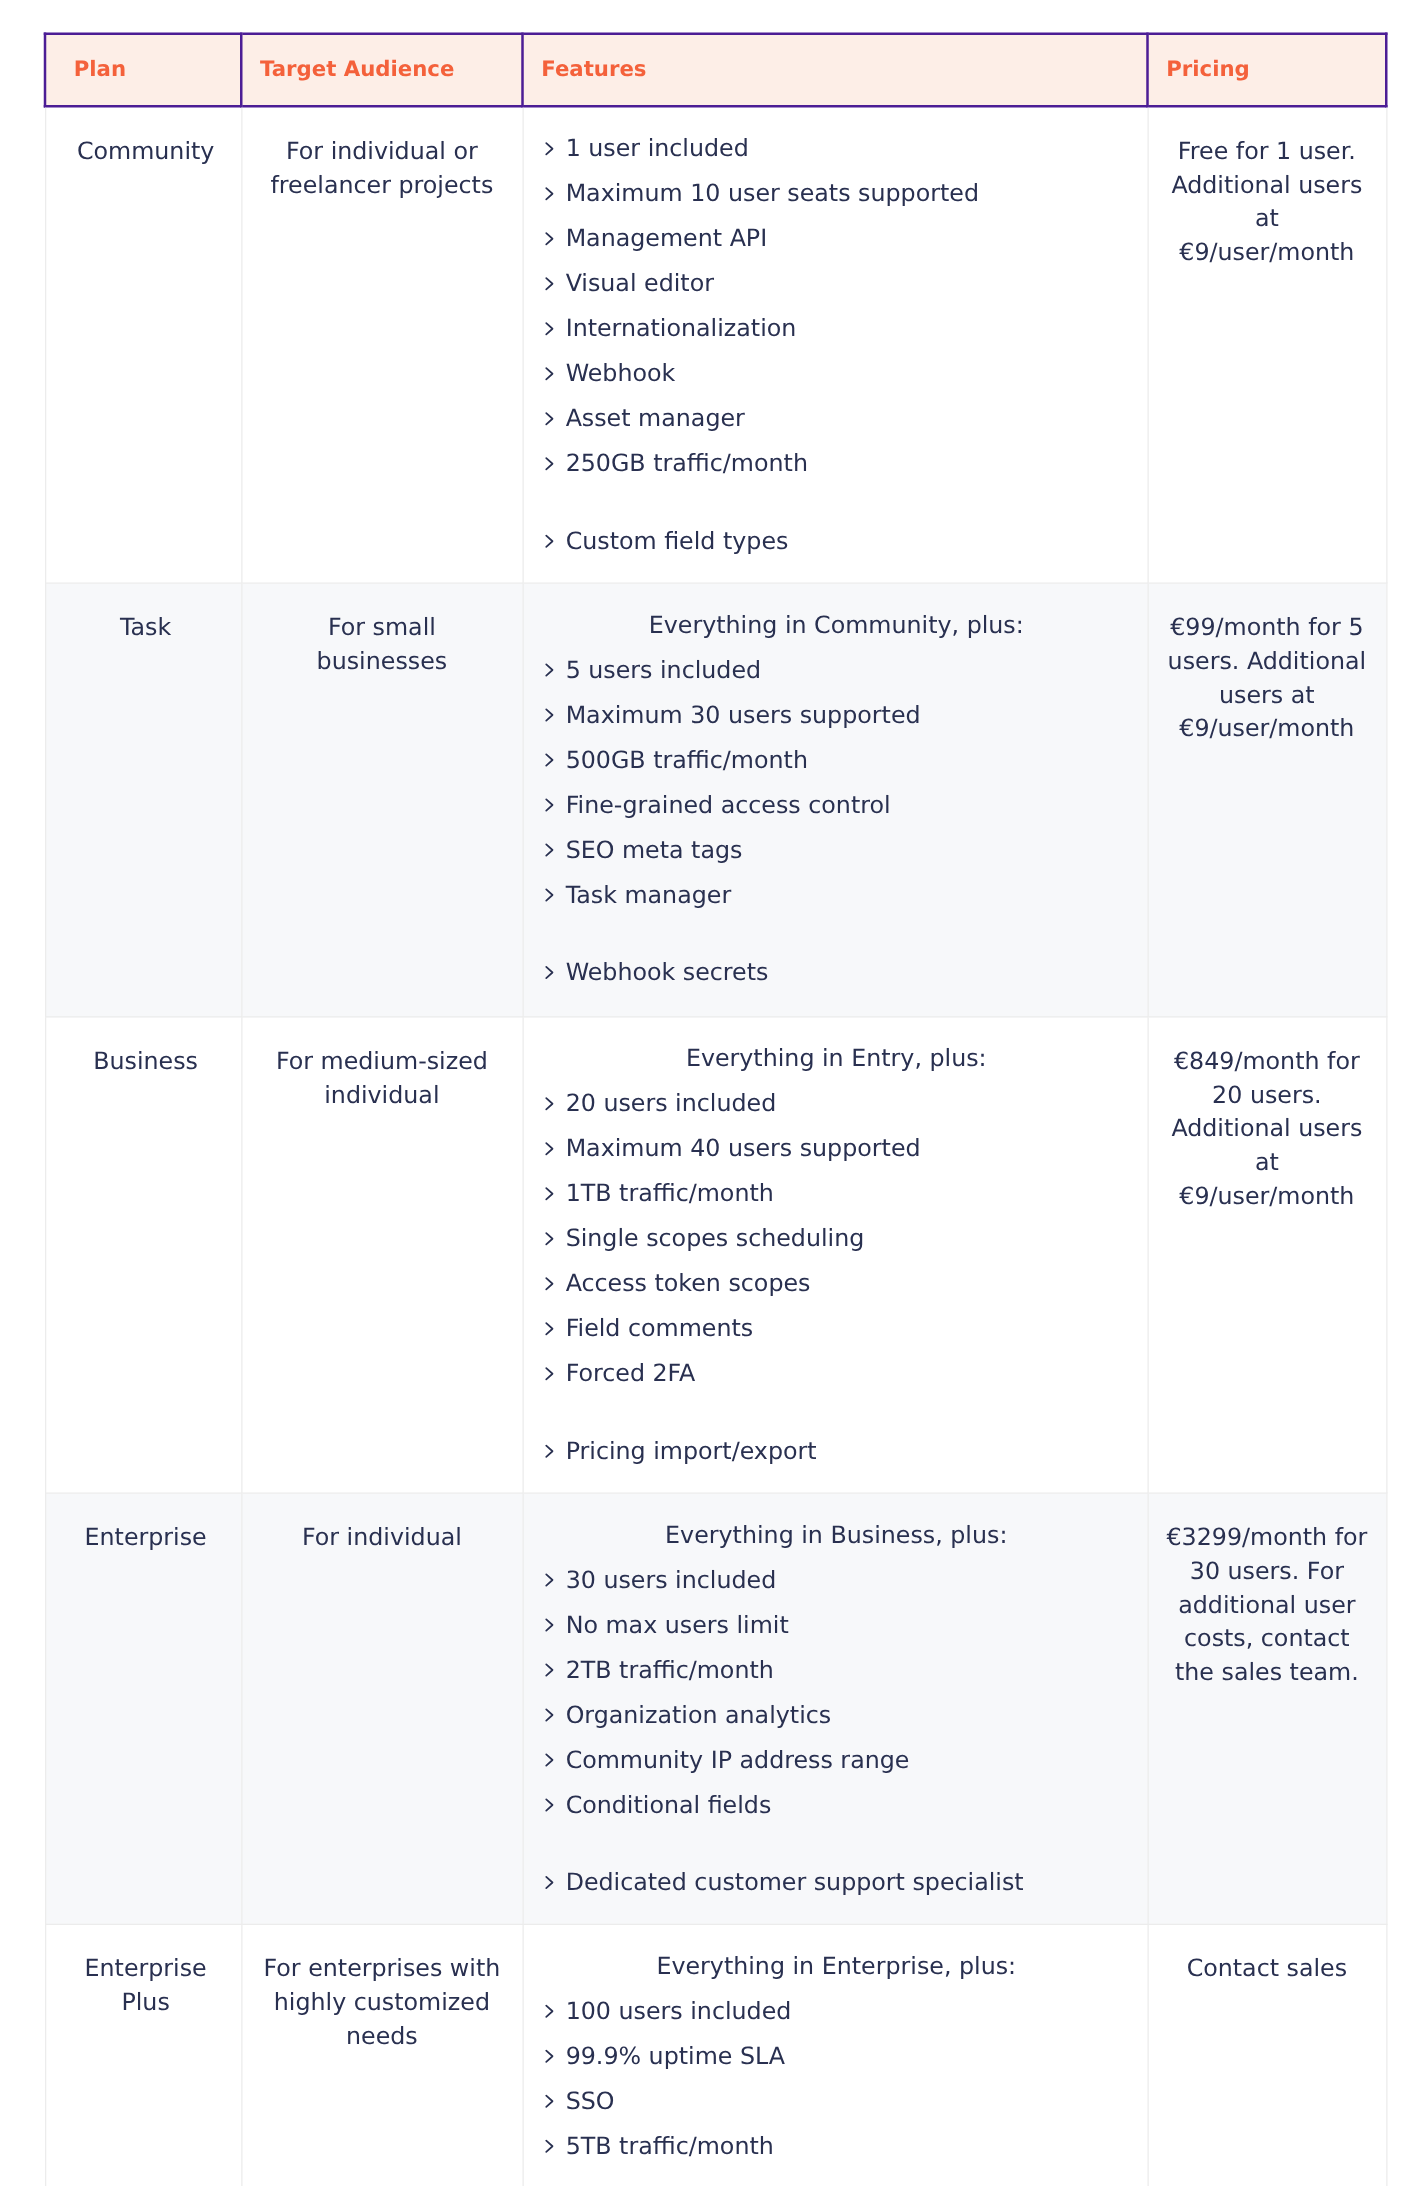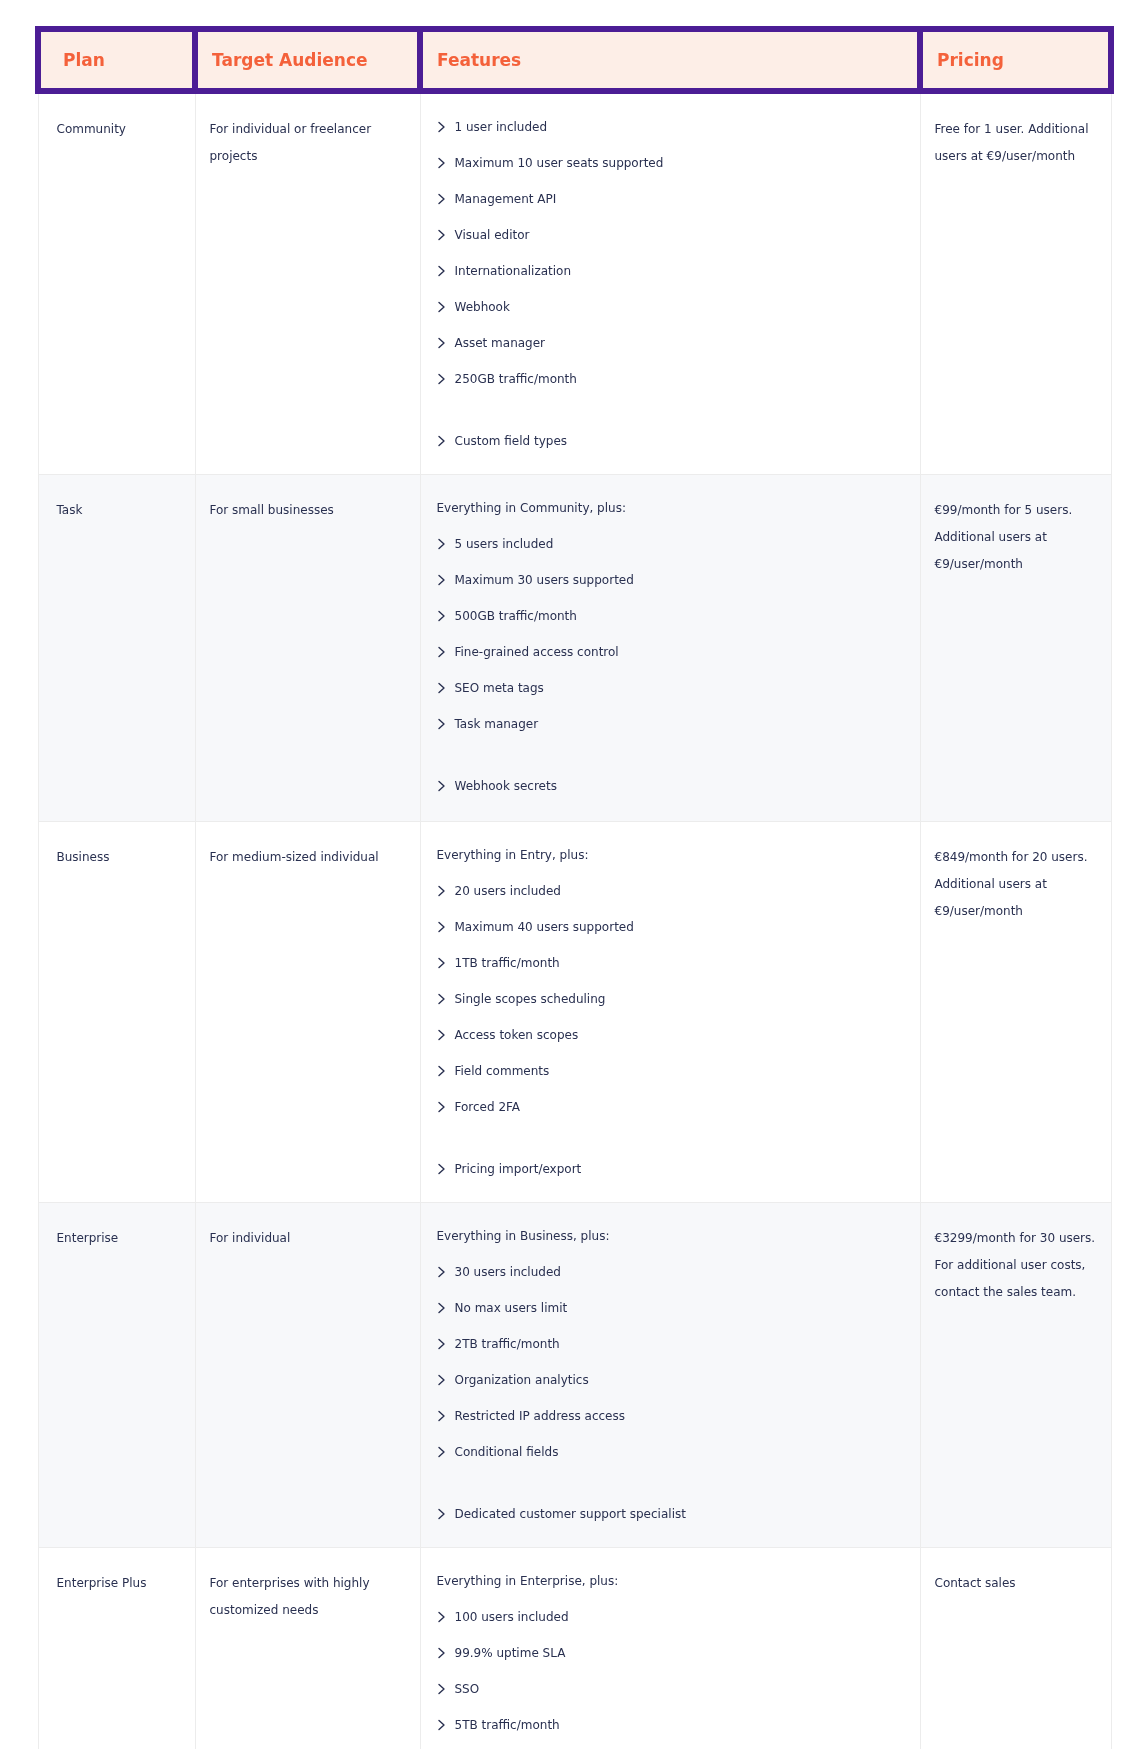--- a/index.html
+++ b/index.html
@@ -24,30 +24,31 @@
   col.c3{width:500px}
   col.c4{width:191px}
 
   thead th{
     background:#fdeee7;
     color:#f4613b;
     font-size:17px;
     font-weight:700;
     text-align:left;
     padding:18px 14px 18px 14px;
-    border:6px solid #4c1d95;
+    border:2px solid #4c1d95;
   }
   thead th.first{padding-left:22px;}
 
   tbody td{
     vertical-align:top;
     border:1px solid #ececec;
-    font-size:12px;
+    font-size:19px;
     padding:22px 14px 22px 14px;
     line-height:27px;
+    text-align:center;
   }
   tbody tr:nth-child(even){background:#f7f8fa;}
   tbody tr:nth-child(odd){background:#ffffff;}
 
   td.c-plan{padding-left:18px;}
   td.c-feat{padding-left:16px;line-height:22px;}
 
   
   tbody tr:nth-child(1) td{height:308px;}
   tbody tr:nth-child(2) td{height:302px;}
@@ -387,21 +388,21 @@
     </span>
     <span class="feat-text">Organization analytics</span>
   </li>
 
   <li class="feat-item">
     <span class="chev">
       <svg width="9" height="12" viewBox="0 0 9 12" aria-hidden="true">
         <path d="M2 1.5 L7 6 L2 10.5" fill="none" stroke="currentColor" stroke-width="1.4" stroke-linecap="round" stroke-linejoin="round"></path>
       </svg>
     </span>
-    <span class="feat-text">Restricted IP address access</span>
+    <span class="feat-text">Community IP address range</span>
   </li>
 
   <li class="feat-item">
     <span class="chev">
       <svg width="9" height="12" viewBox="0 0 9 12" aria-hidden="true">
         <path d="M2 1.5 L7 6 L2 10.5" fill="none" stroke="currentColor" stroke-width="1.4" stroke-linecap="round" stroke-linejoin="round"></path>
       </svg>
     </span>
     <span class="feat-text">Conditional fields</span>
   </li>

